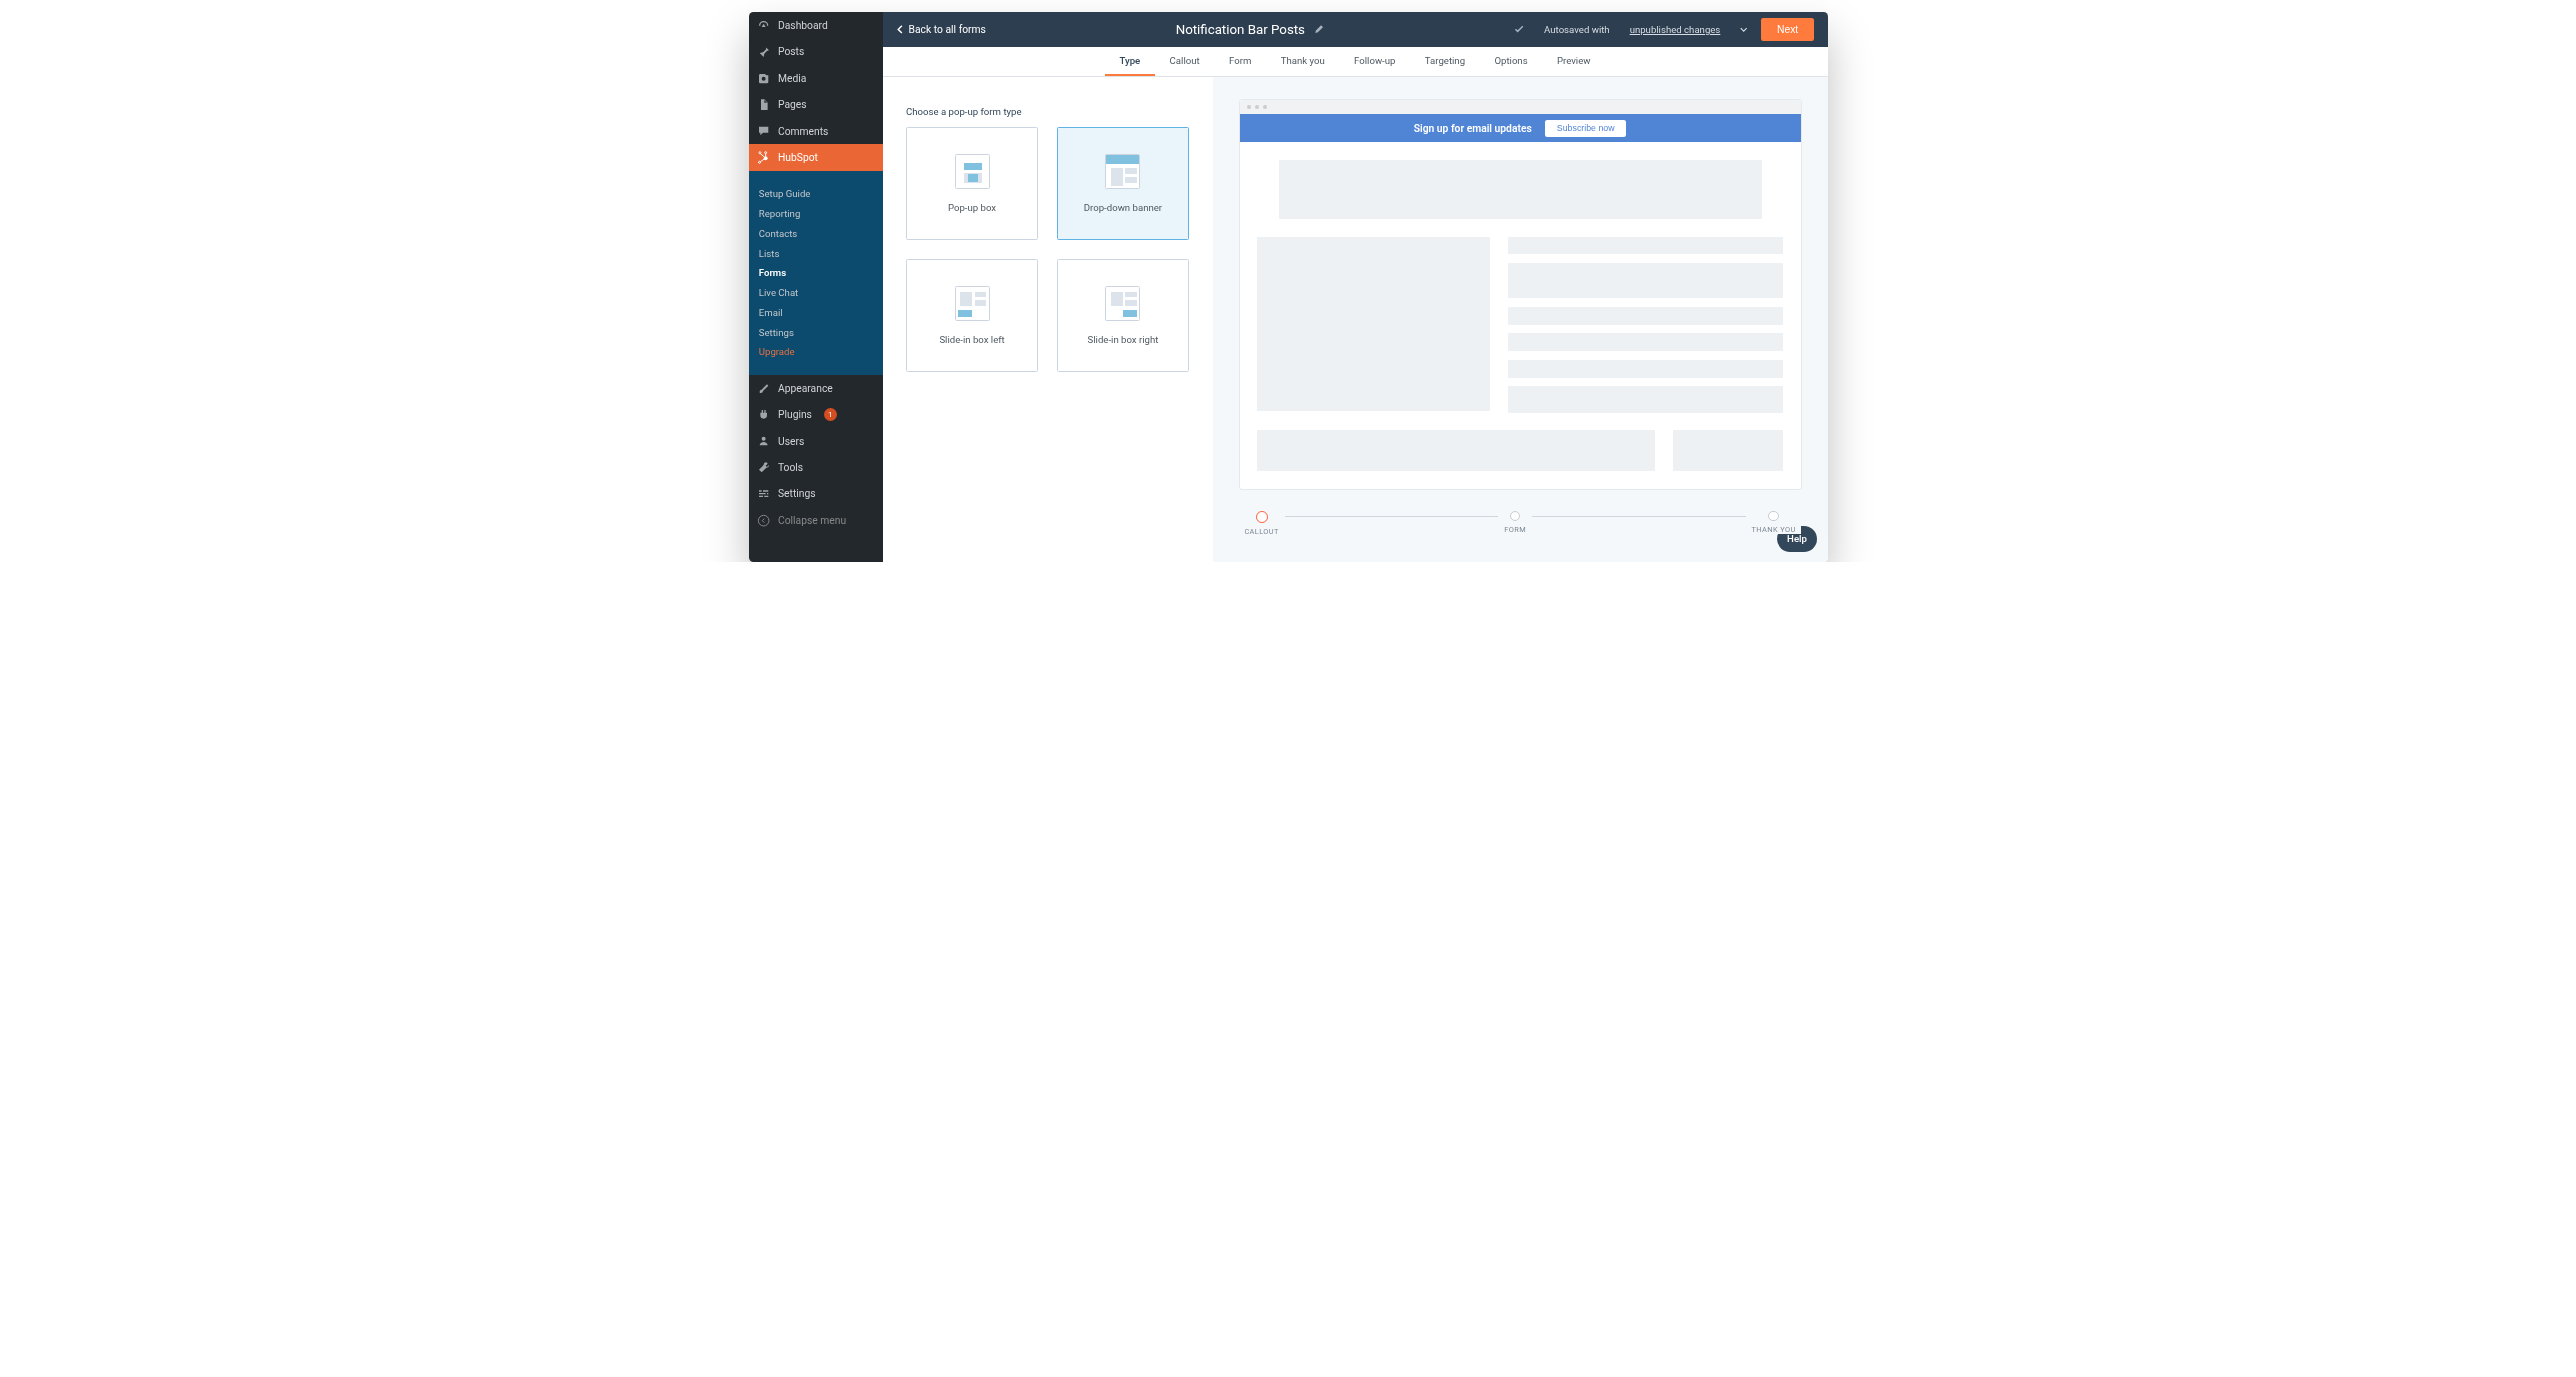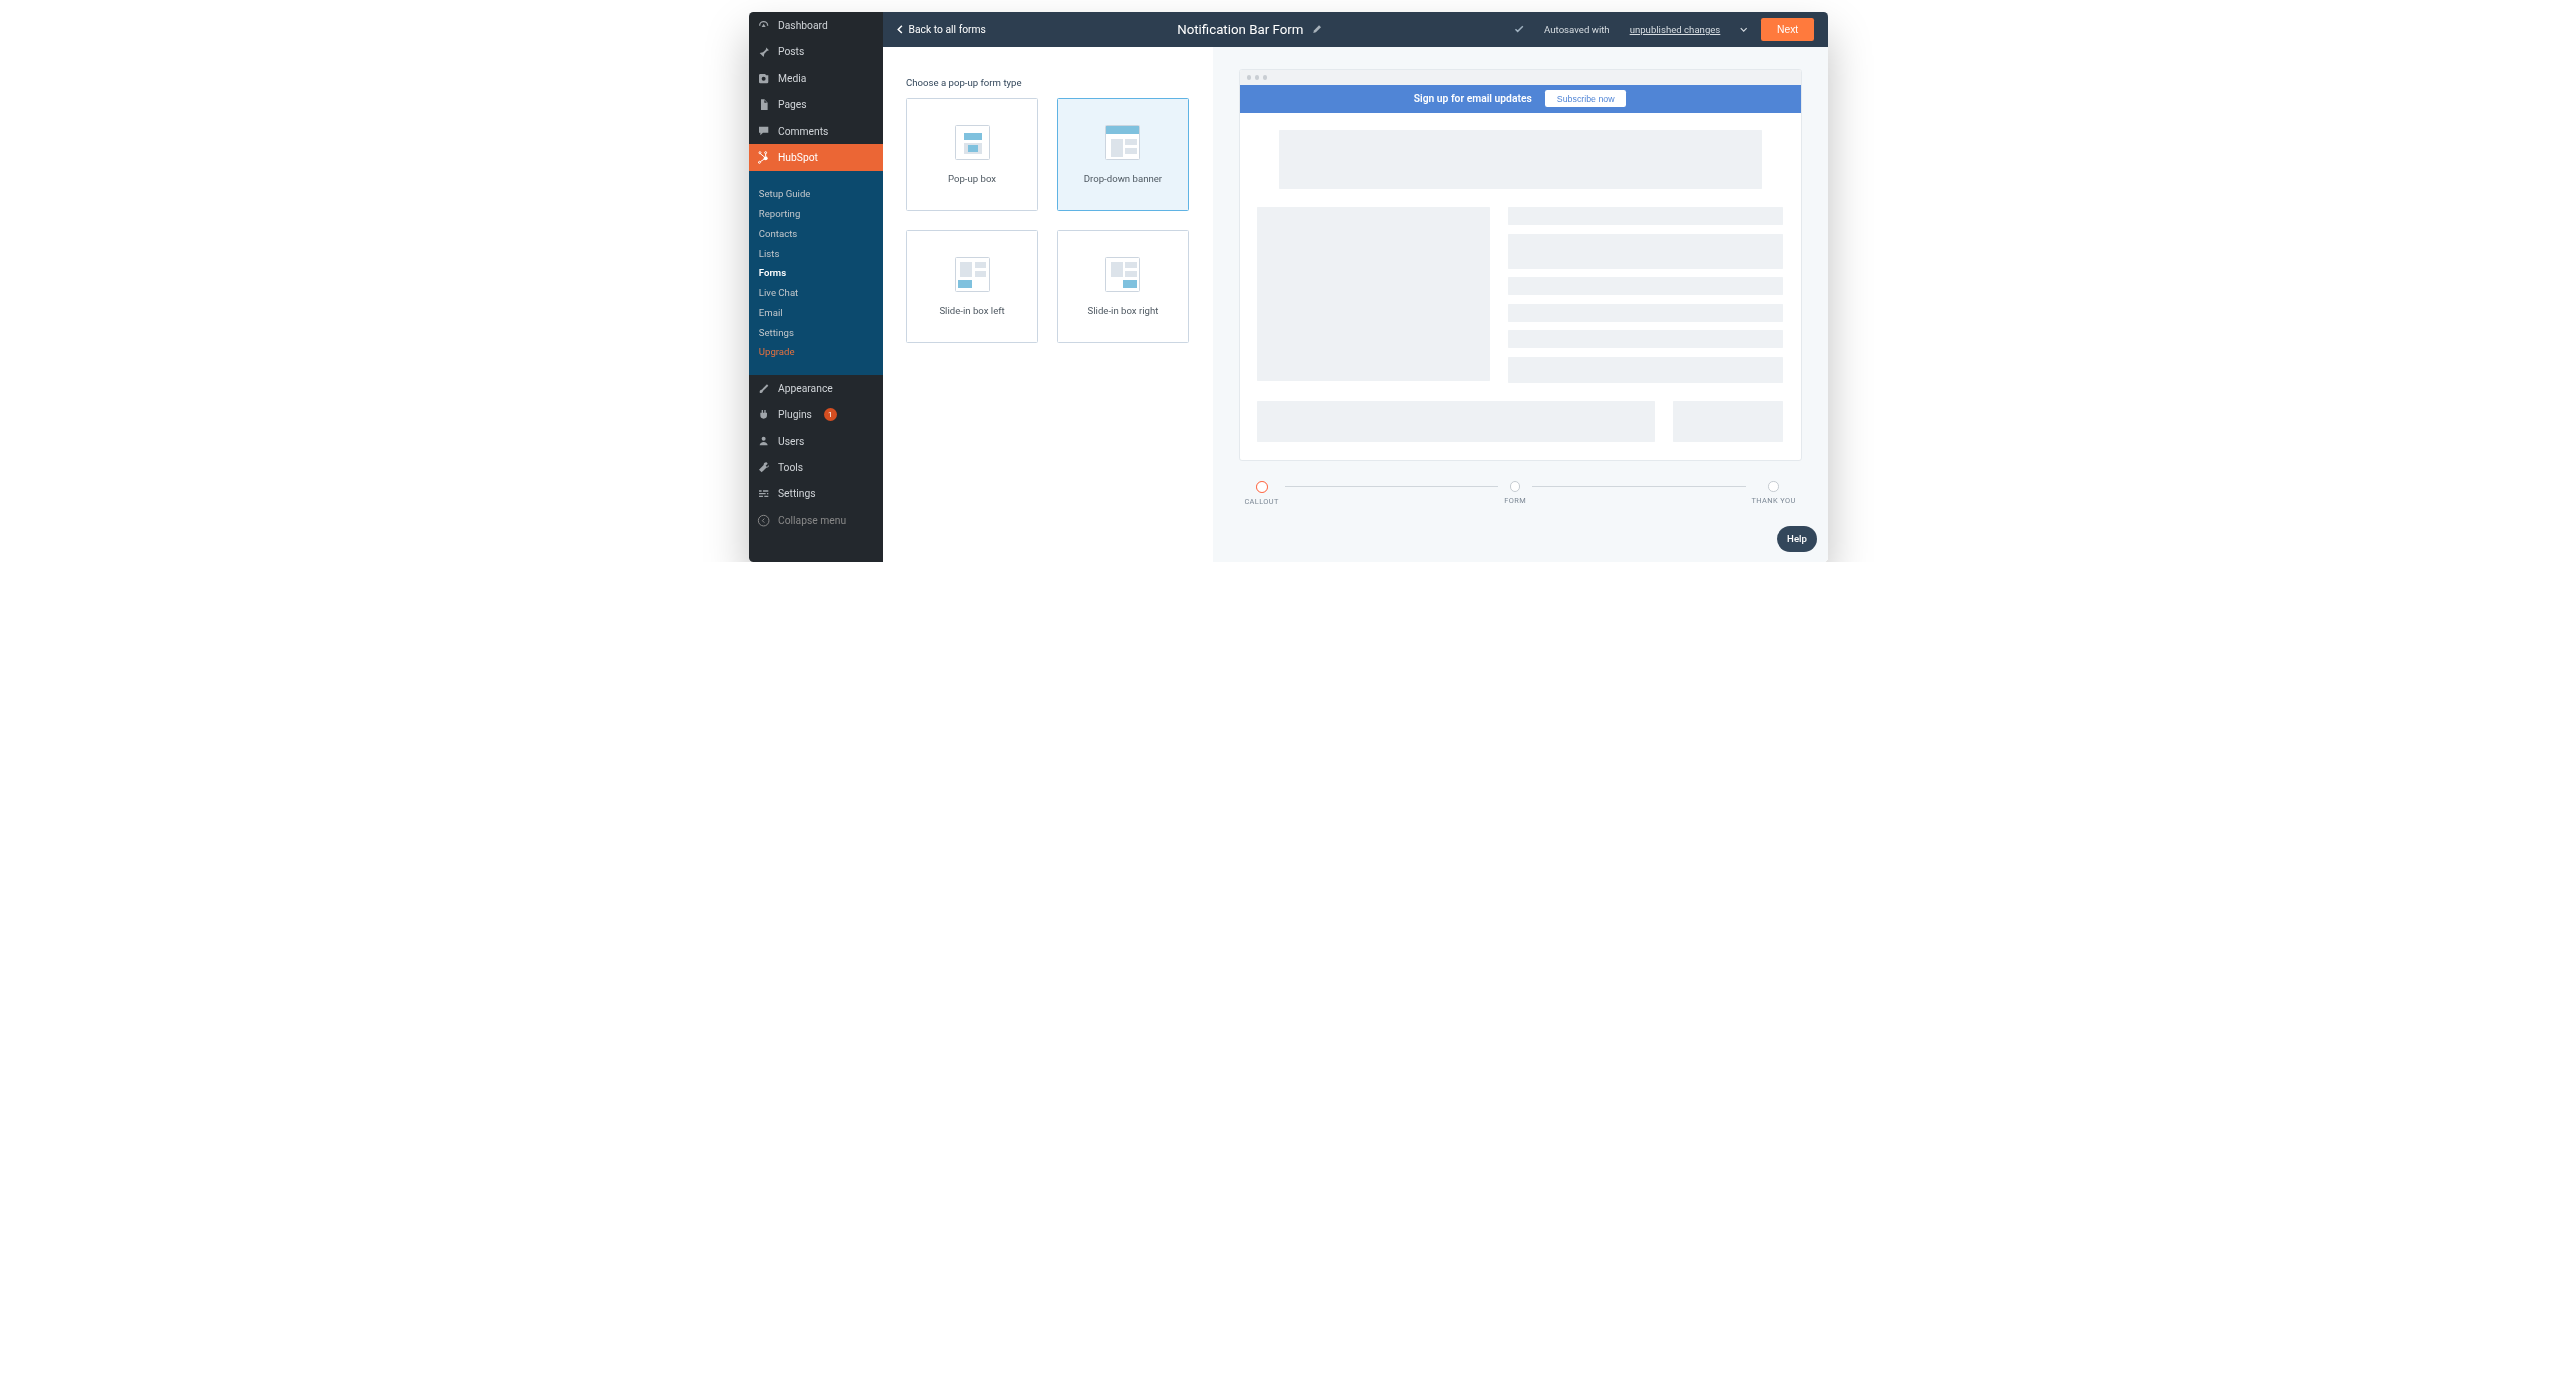--- a/index.html
+++ b/index.html
@@ -381,38 +381,48 @@
 
   <div class="main">
     <div class="topbar">
       <div class="back-link">
         <svg viewBox="0 0 12 12" width="8.8" height="8.8">
             <path d="M8 1L3 6l5 5" stroke="#fff" stroke-width="2" fill="none"></path>
           </svg>
         <span>Back to all forms</span>
       </div>
       <div class="title-center">
-        <span>Notification Bar Form</span>
+        <span>Notification Bar Posts</span>
         <svg class="edit-pencil" viewBox="0 0 16 16">
             <path d="M2 14l1-4 8-8 3 3-8 8-4 1z" fill="currentColor"></path>
           </svg>
       </div>
       <div class="autosave">
         <svg viewBox="0 0 14 14" width="10.3" height="10.3">
             <path d="M2 7l3 3 7-7" stroke="#9fb1c0" stroke-width="2" fill="none"></path>
           </svg>
         <span>Autosaved with </span>
         <u>unpublished changes</u>
         <svg viewBox="0 0 10 10" width="7.4" height="7.4">
             <path d="M1 3l4 4 4-4" stroke="#d7dde2" stroke-width="1.5" fill="none"></path>
           </svg>
       </div>
       <button class="next-btn">Next</button>
     </div>
 
+    <div class="tabs">
+      <div class="tab active">Type</div>
+      <div class="tab">Callout</div>
+      <div class="tab">Form</div>
+      <div class="tab">Thank you</div>
+      <div class="tab">Follow-up</div>
+      <div class="tab">Targeting</div>
+      <div class="tab">Options</div>
+      <div class="tab">Preview</div>
+    </div>
 
     <div class="content">
       <div class="left-panel">
         <div class="panel-title">Choose a pop-up form type</div>
         <div class="type-grid">
           <div class="type-card">
             <div class="mini">
               <div class="accent" style="left:8.8px;top:7.4px;width:17.7px;height:7.4px;"></div>
               <div class="accent" style="left:8.8px;top:17.7px;width:17.7px;height:10.3px;background:#dce3ea;"></div>
               <div class="accent" style="left:12.5px;top:19px;width:10.3px;height:7.4px;"></div>

